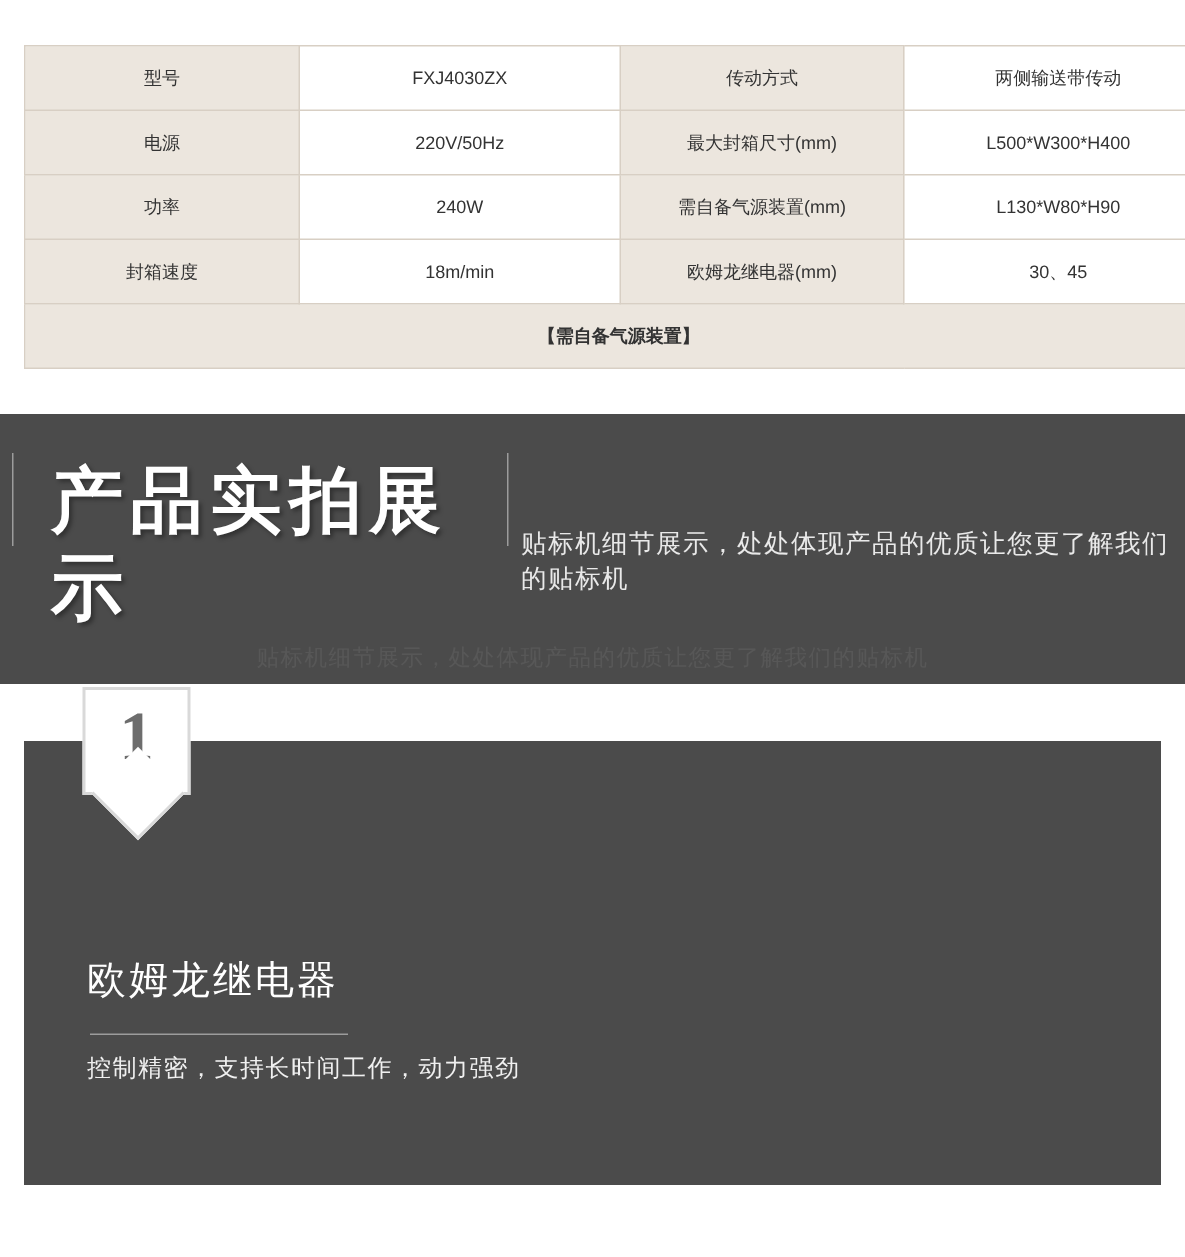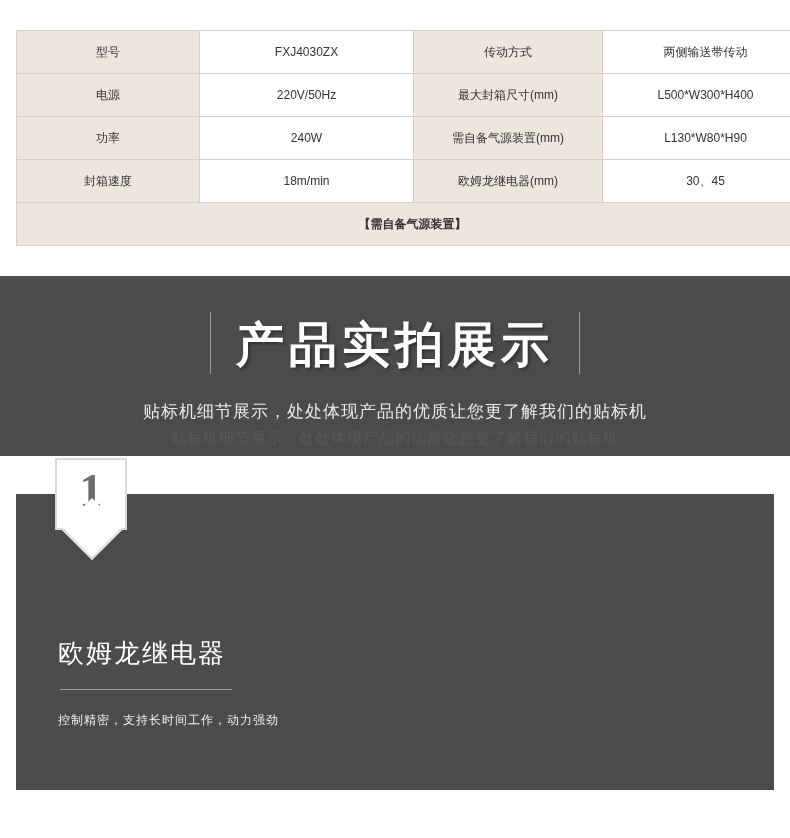--- a/index.html
+++ b/index.html
@@ -80,21 +80,21 @@
     letter-spacing: 1px;
     color: rgba(255,255,255,0.07);
     white-space: nowrap;
     user-select: none;
   }
   .banner-inner {
     position: relative;
     width: 790px;
     height: 180px;
     display: flex;
-    flex-direction: column;
+    flex-direction: row;
     align-items: center;
     justify-content: center;
   }
   .banner-title-wrap {
     position: relative;
     display: inline-block;
     padding: 6px 34px 10px 34px;
   }
   .banner-title-wrap:before,
   .banner-title-wrap:after {
@@ -182,22 +182,22 @@
     letter-spacing: 2px;
     font-weight: normal;
   }
   .feature-rule {
     width: 172px;
     height: 1px;
     background: rgba(255,255,255,0.45);
     margin: 18px 0 0 2px;
   }
   .feature-desc {
-    margin-top: 22px;
-    font-size: 12px;
+    margin-top: 12px;
+    font-size: 16px;
     color: #f0f0f0;
     letter-spacing: 1px;
   }
 </style>
 </head>
 <body>
 
 <div class="spec-section">
   <table class="spec-table">
     <tbody>

